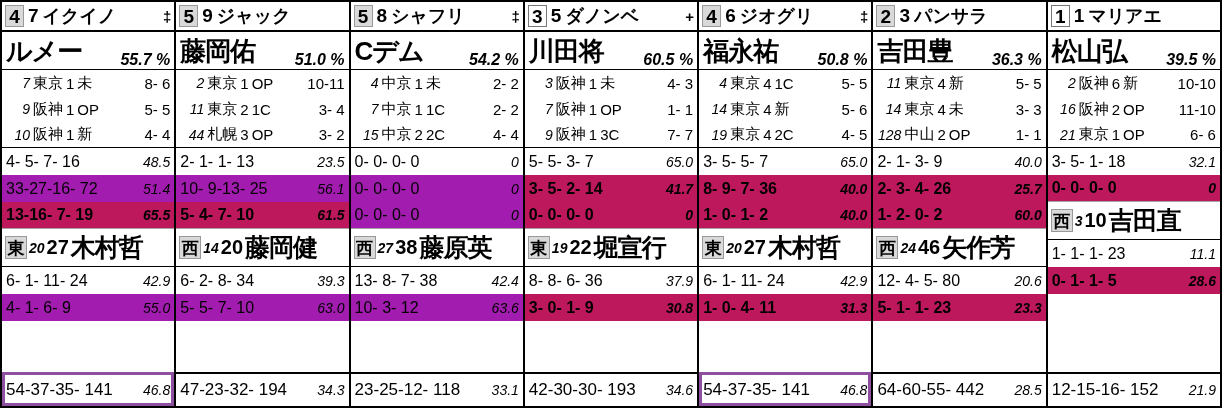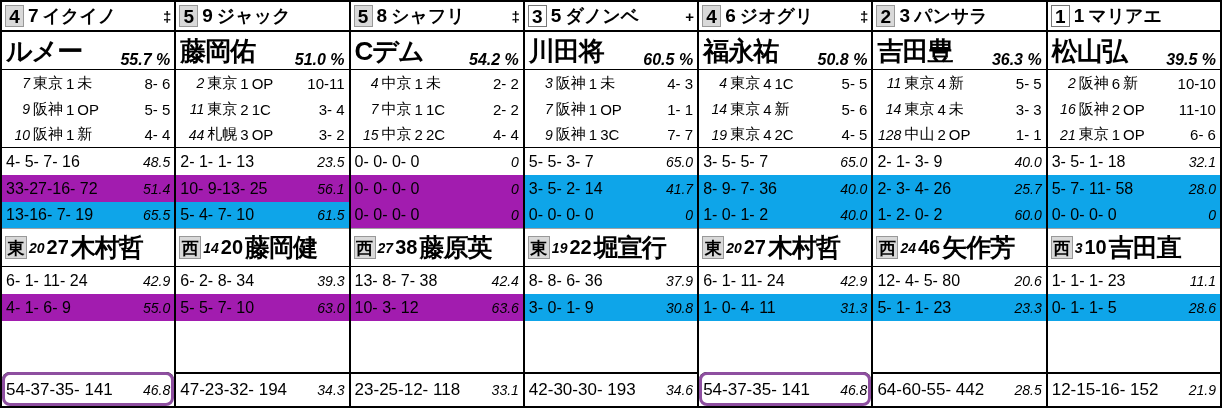--- a/index.html
+++ b/index.html
@@ -54,21 +54,21 @@
 
   
   .srow{
     height:27px;box-sizing:border-box;
     display:flex;align-items:center;padding:0 4px;
     font-size:16px;white-space:nowrap;letter-spacing:0px;
   }
   .srow .nums{font-size:16px;}
   .srow .val{margin-left:auto;font-size:14px;font-style:italic;}
   .srow.pink{background:#a21caf;}
-  .srow.blue{background:#0ea5e9;}
+  .srow.blue{background:#be185d;font-weight:bold;}
   .srow.bdr{border-bottom:1px solid #a3a3a3;}
 
   
   .trow{
     height:38px;box-sizing:border-box;border-bottom:1px solid #000;
     display:flex;align-items:center;padding:0 3px;gap:2px;white-space:nowrap;
   }
   .tbadge{
     display:inline-block;min-width:22px;height:23px;line-height:23px;text-align:center;
     font-size:17px;font-weight:bold;background:#d9d9d9;border:1px solid #999;
@@ -79,21 +79,21 @@
   .tname{font-size:25px;font-weight:bold;letter-spacing:-1px;}
 
   
   .totwrap{margin-top:auto;box-sizing:border-box;}
   .totrow{
     height:34px;box-sizing:border-box;border-top:2px solid #000;
     display:flex;align-items:center;padding:0 4px;
     font-size:17px;white-space:nowrap;
   }
   .totrow .val{margin-left:auto;font-size:14px;font-style:italic;}
-  .totrow.hl{outline:3px solid #8e4fa0;outline-offset:-3px;border-radius:8px;}
+  .totrow.hl{outline:3px solid #8e4fa0;outline-offset:-3px;}
 </style>
 </head>
 <body>
 
 <div id="sheet" class="grid">
     <div class="col">
       <div class="hdr">
         <span class="waku">4</span>
         <span class="uma">7</span>
         <span class="hname">イクイノ</span>
@@ -508,24 +508,20 @@
         <span class="cnt">21</span>
         <span class="crs">東京</span>
         <span class="num">1</span>
         <span class="seg">OP</span>
         <span class="res">6- 6</span>
       </div>
       <div class="srow ">
         <span class="nums">3-  5-  1- 18</span>
         <span class="val">32.1</span>
       </div>
-      <div class="srow blue">
-        <span class="nums">5-  7- 11- 58</span>
-        <span class="val">28.0</span>
-      </div>
       <div class="srow blue bdr">
         <span class="nums">0-  0-  0-  0</span>
         <span class="val">0</span>
       </div>
       <div class="trow">
         <span class="tbadge">西</span>
         <span class="tnum">3</span>
         <span class="tnum2">10</span>
         <span class="tname">吉田直</span>
       </div>

